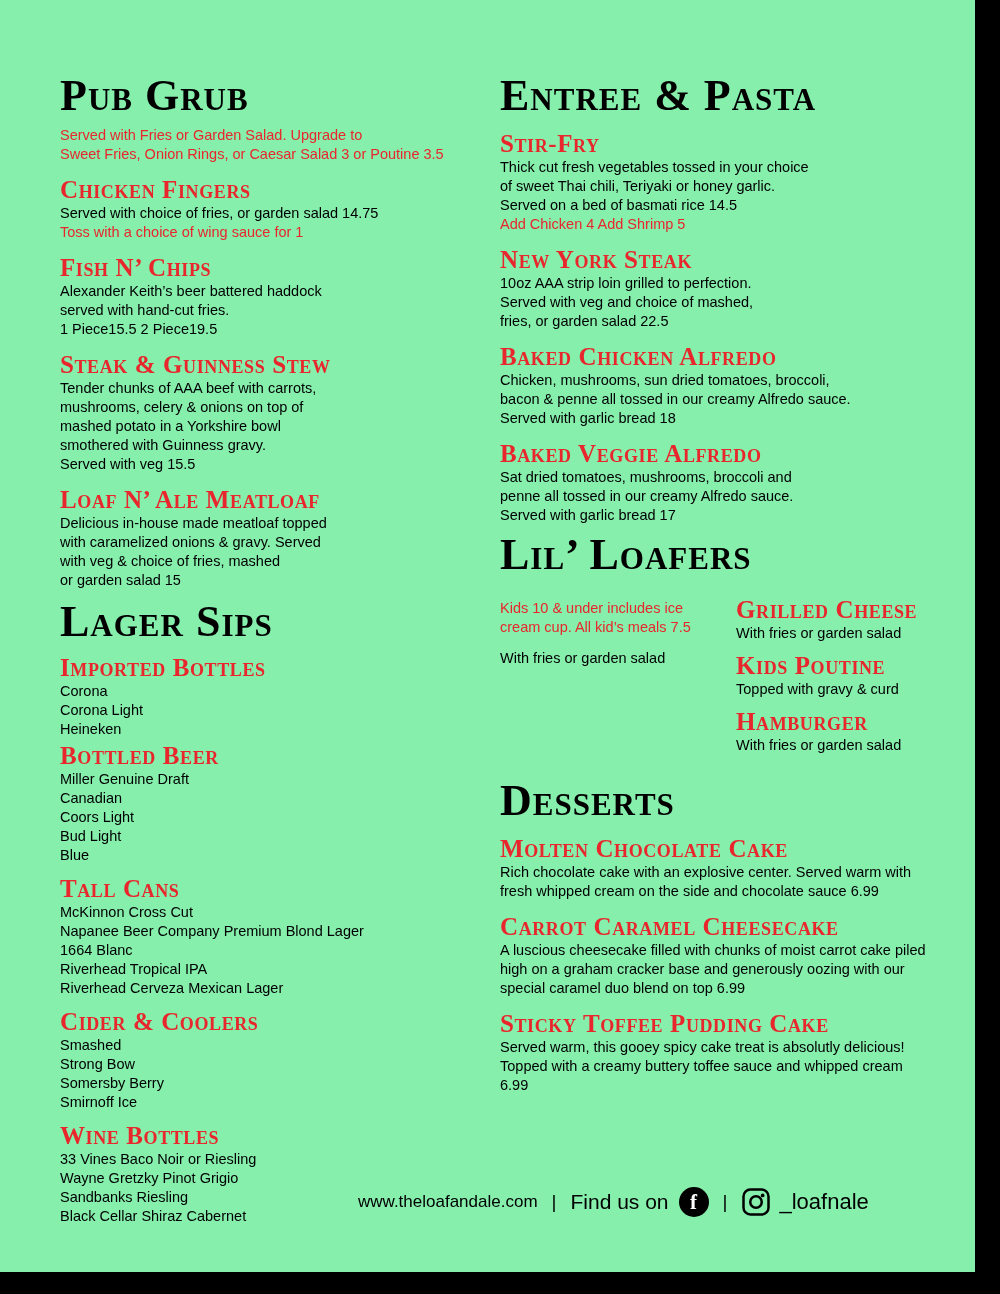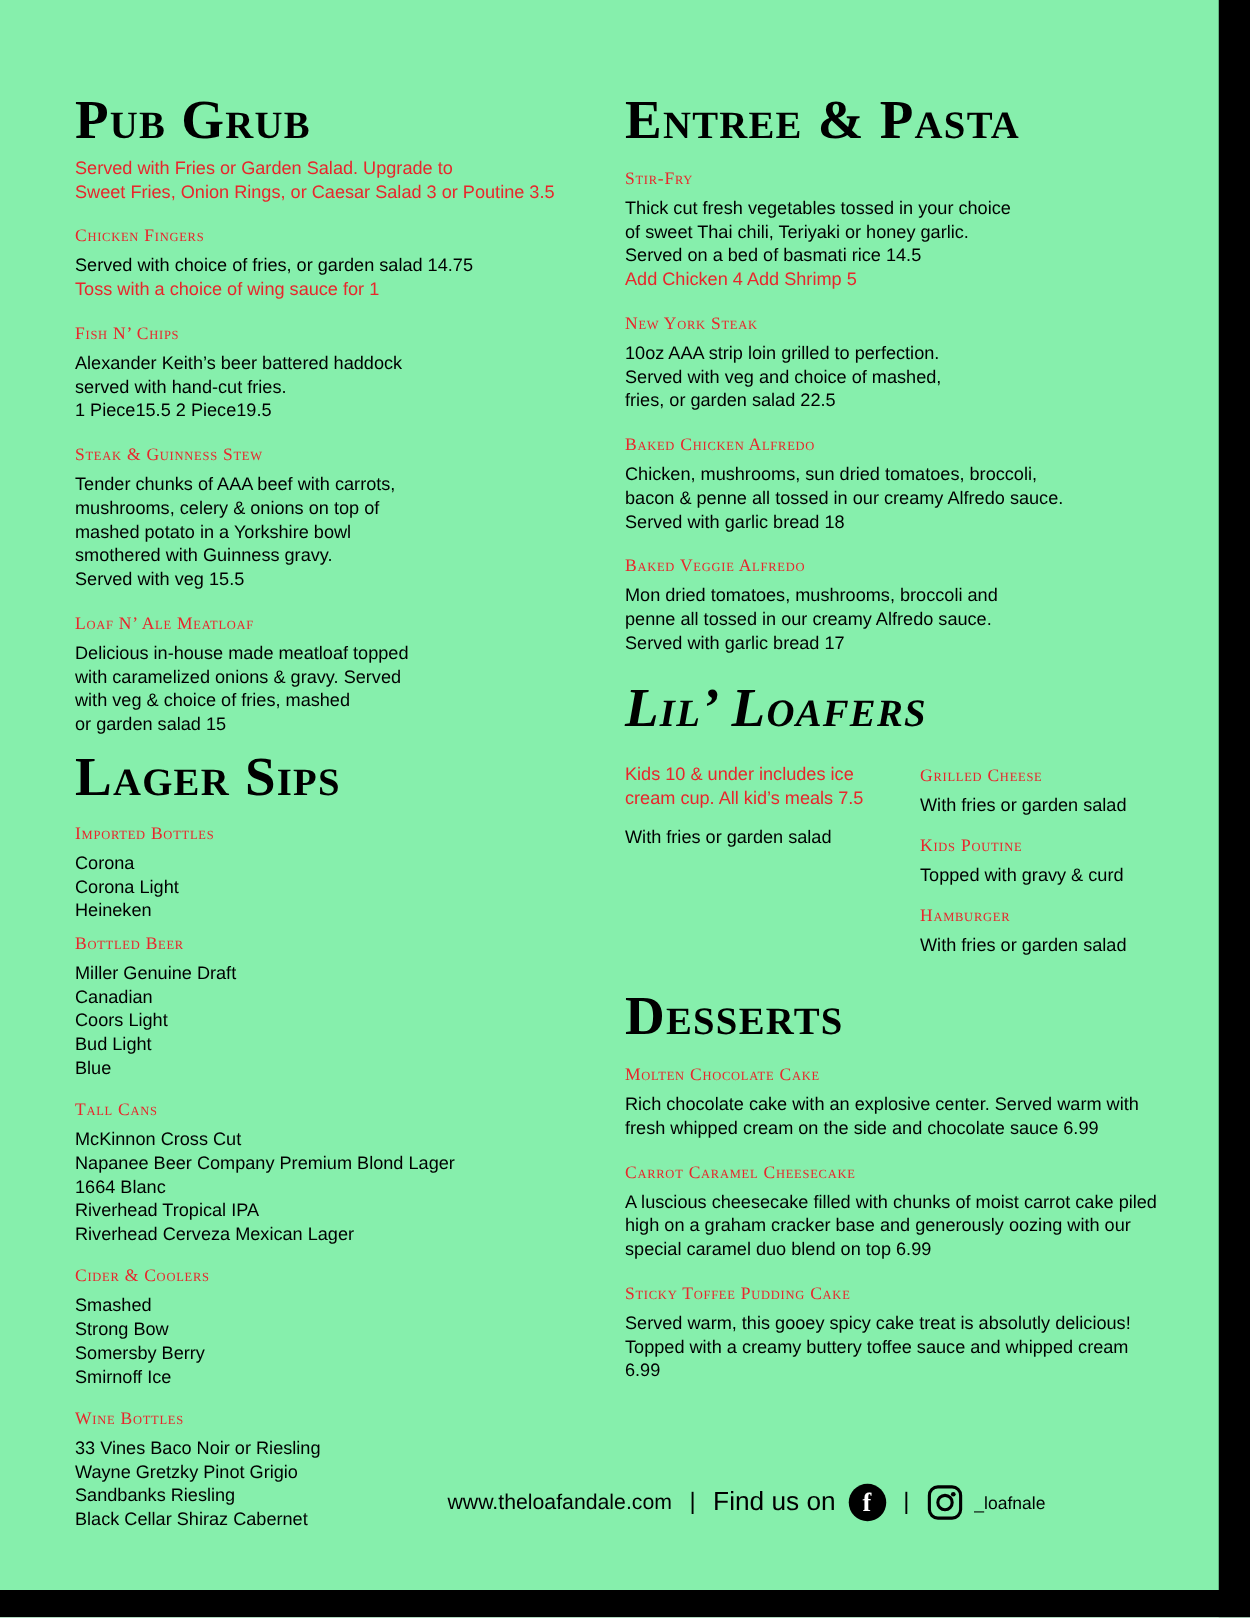--- a/index.html
+++ b/index.html
@@ -24,52 +24,52 @@
     font-weight: 700;
     font-variant: small-caps;
     font-size: 44px;
     line-height: 44px;
     letter-spacing: 1px;
     color: #000;
     margin: 0;
   }
   .head {
     font-family: "Liberation Serif", serif;
-    font-weight: 400;
+    font-weight: 700;
     font-variant: small-caps;
-    font-size: 14px;
+    font-size: 25px;
     line-height: 22px;
     letter-spacing: 0.6px;
     color: var(--accent, #e8262c);
     white-space: pre-line;
     margin: 0 0 3px 0;
   }
   .desc { font-size: 14.5px; line-height: 19px; white-space: pre-line; margin: 0; }
   .red  { color: var(--accent, #e8262c); }
   .intro { margin-top: 8px; }
 
   .block { margin-top: 15px; }
   .group { margin-top: 13px; }
   .first-group { margin-top: 6px; }
   .title-gap    { margin-top: 10px; }
-  .title-gap-lg { margin-top: 20px; font-style: italic; }
+  .title-gap-lg { margin-top: 8px; }
   .title-gap-xl { margin-top: 24px; }
 
   .kids-grid { display: grid; grid-template-columns: 222px 1fr; column-gap: 14px; margin-top: 22px; }
   .kids-col .kid-block { margin-top: 12px; }
   .kids-col.kids-right .kid-block:first-child { margin-top: 0; }
 
   .footer { position: absolute; left: 358px; top: 1184px; height: 36px; display: flex; align-items: center; gap: 14px; }
   .site   { font-size: 17px; }
   .pipe   { font-size: 19px; }
   .findwrap, .igwrap { display: flex; align-items: center; }
   .findwrap { gap: 10px; }
   .igwrap   { gap: 8px; }
   .findus { font-size: 21px; }
-  .handle { font-size: 14px; }
+  .handle { font-size: 22px; }
   .fb-icon {
     width: 30px; height: 30px; border-radius: 50%;
     background: #000; color: #fff;
     display: flex; align-items: center; justify-content: center;
     font-family: "Liberation Serif", serif; font-weight: 700;
     font-size: 21px; line-height: 1;
   }
   .ig-icon { display: block; }
 </style>
 </head>
@@ -176,21 +176,21 @@
 
     <section class="block">
       <h3 class="head">Baked Chicken Alfredo</h3>
       <p class="desc">Chicken, mushrooms, sun dried tomatoes, broccoli,
 bacon &amp; penne all tossed in our creamy Alfredo sauce.
 Served with garlic bread 18</p>
     </section>
 
     <section class="block">
       <h3 class="head">Baked Veggie Alfredo</h3>
-      <p class="desc">Mon dried tomatoes, mushrooms, broccoli and
+      <p class="desc">Sat dried tomatoes, mushrooms, broccoli and
 penne all tossed in our creamy Alfredo sauce.
 Served with garlic bread 17</p>
     </section>
 
     <h1 class="menu-title title-gap-lg">Lil’ Loafers</h1>
 
     <div class="kids-grid">
       <div class="kids-col">
         <p class="desc red">Kids 10 &amp; under includes ice
 cream cup. All kid’s meals 7.5</p>

